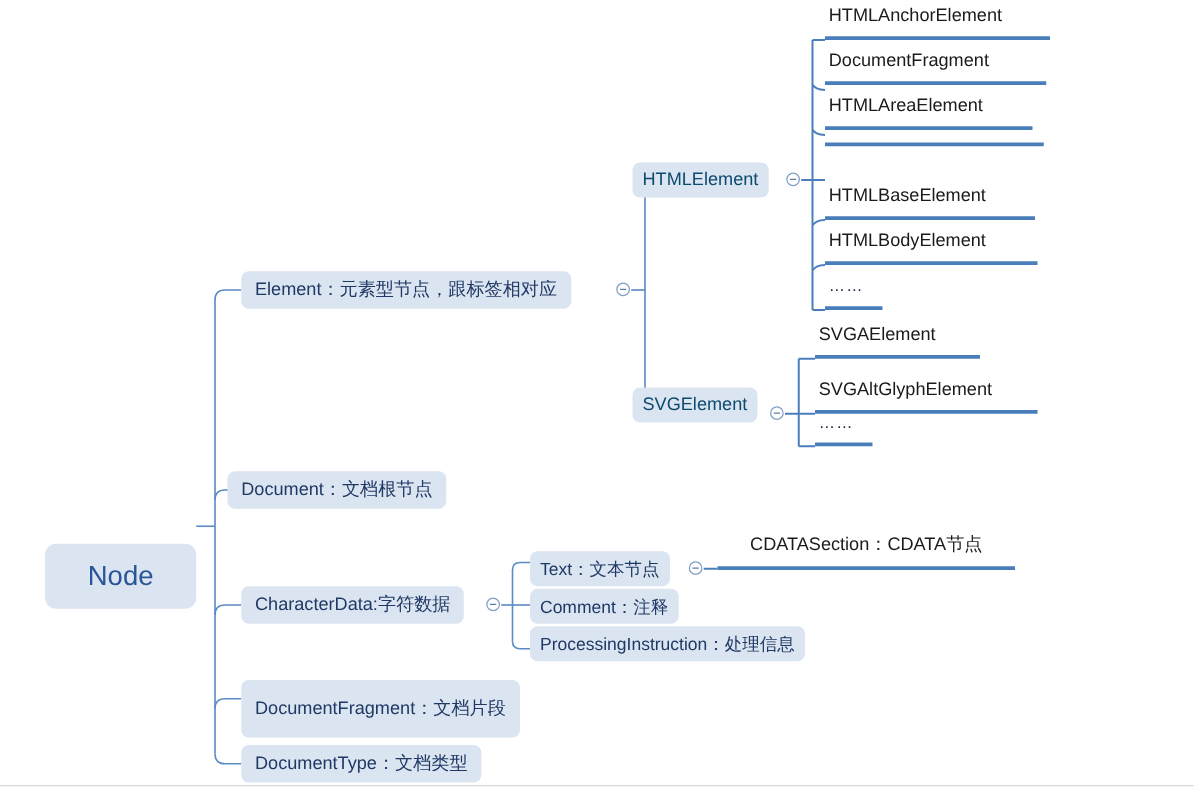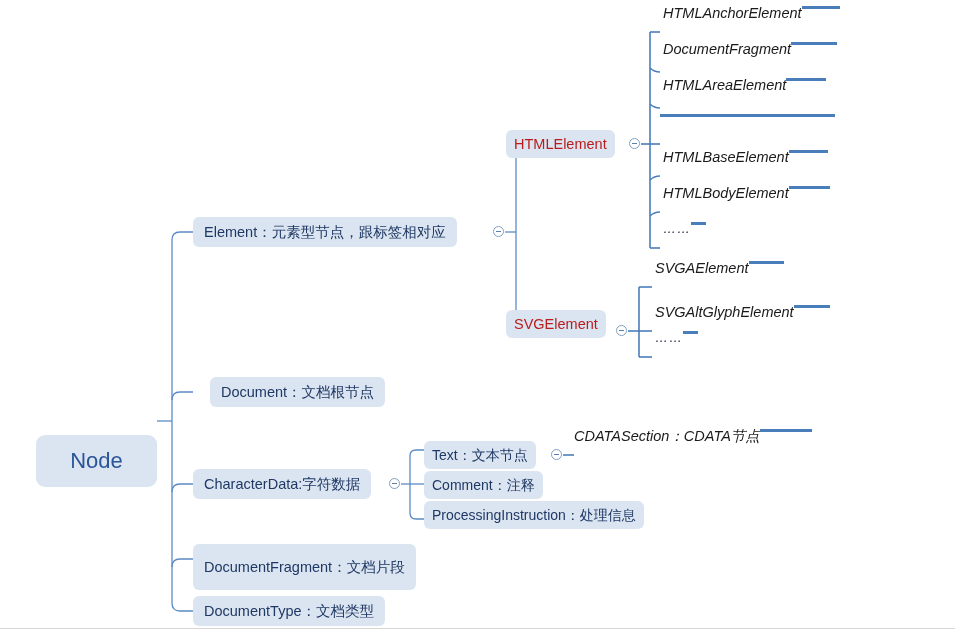--- a/index.html
+++ b/index.html
@@ -40,36 +40,35 @@
     border-radius: 9px;
     margin-top: 40px;
   }
   .nodebox.lvl1 {
     font-size: 14.5px;
     padding: 0 11px;
   }
   .nodebox.plain {
     font-size: 14.5px;
     padding: 0 8px;
-    color: #b91c1c;
+    color: #0c4a6e;
   }
   .nodebox.lvl3 {
     font-size: 14px;
     padding: 0 8px;
     color: #1f3864;
   }
 
   
   .leaf {
     position: absolute;
     display: flex;
-    flex-direction: row;
+    flex-direction: column;
     justify-content: space-between;
     white-space: nowrap;
-    font-style: italic;
   }
   .leaf .txt {
     font-size: 14.5px;
     color: #1a1a1a;
     line-height: 1.05;
     padding-left: 3px;
     padding-bottom: 2px;
   }
   .leaf.centered .txt { text-align: center; padding-left: 0; }
   .leaf .rule {
@@ -173,21 +172,21 @@
   </svg>
 
   <div class="nodebox root" style="left:36px; top:395px; width:121px; height:52px;">
     <span>Node</span>
   </div>
 
   <div class="nodebox lvl1" style="left:193px; top:217px; height:30px;justify-content:flex-end;">
     <span>Element：元素型节点，跟标签相对应</span>
   </div>
 
-  <div class="nodebox lvl1" style="left:210px; top:377px; height:30px;">
+  <div class="nodebox lvl1" style="left:182px; top:377px; height:30px;">
     <span>Document：文档根节点</span>
   </div>
 
   <div class="nodebox lvl1" style="left:193px; top:469px; height:30px;">
     <span>CharacterData:字符数据</span>
   </div>
 
   <div class="nodebox lvl1" style="left:193px; top:544px; height:46px;">
     <span>DocumentFragment：文档片段</span>
   </div>

